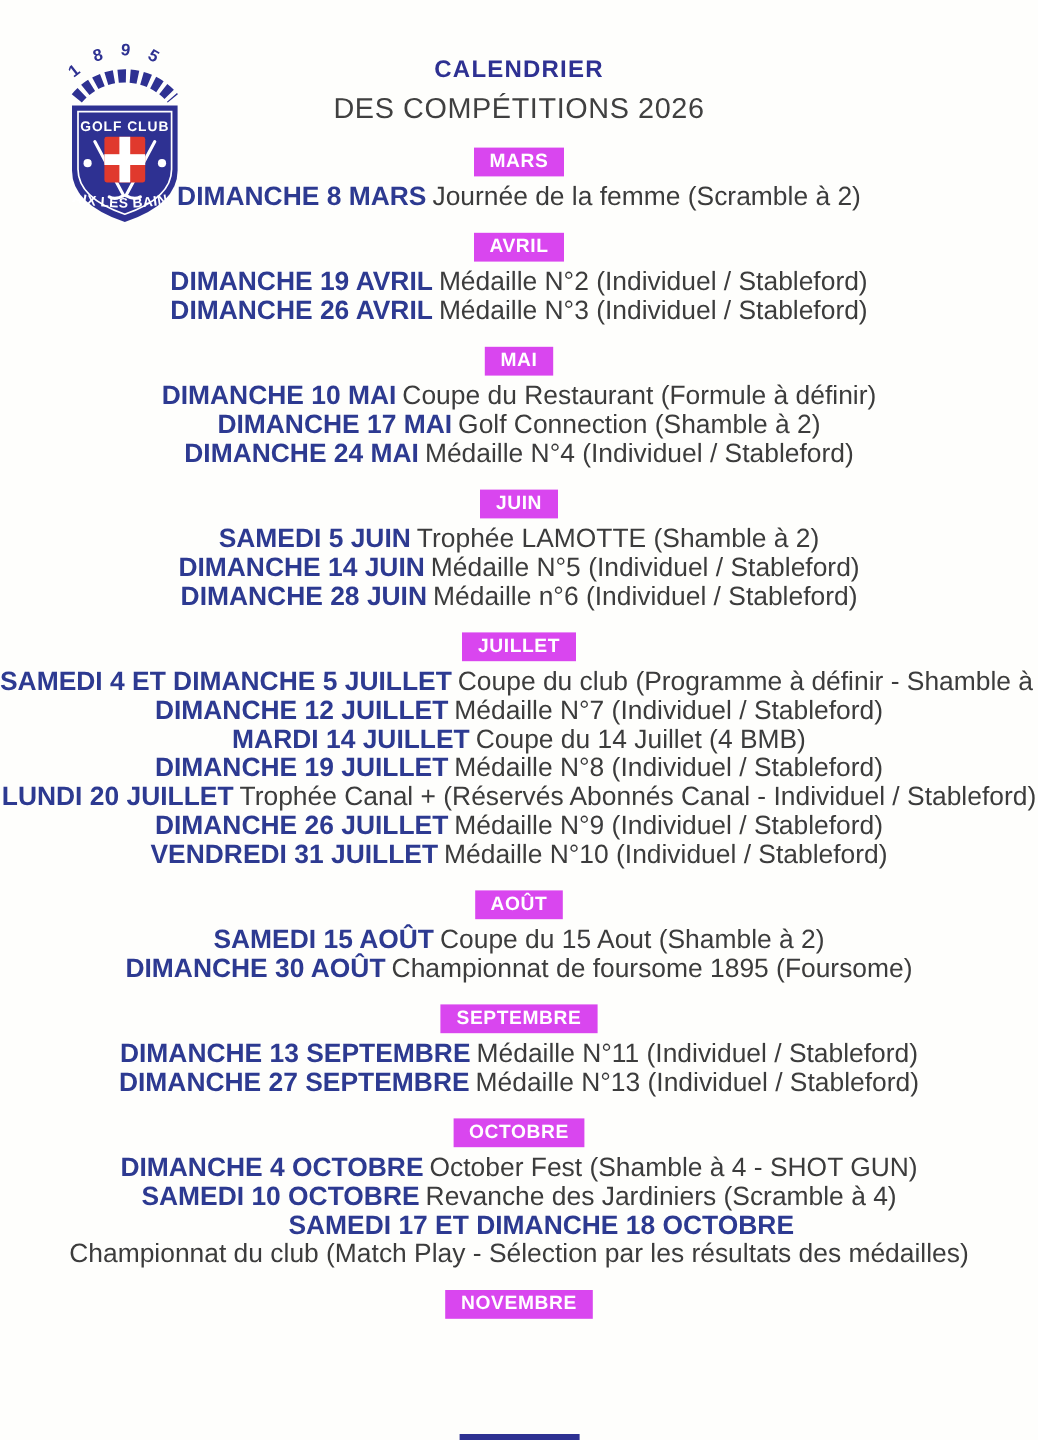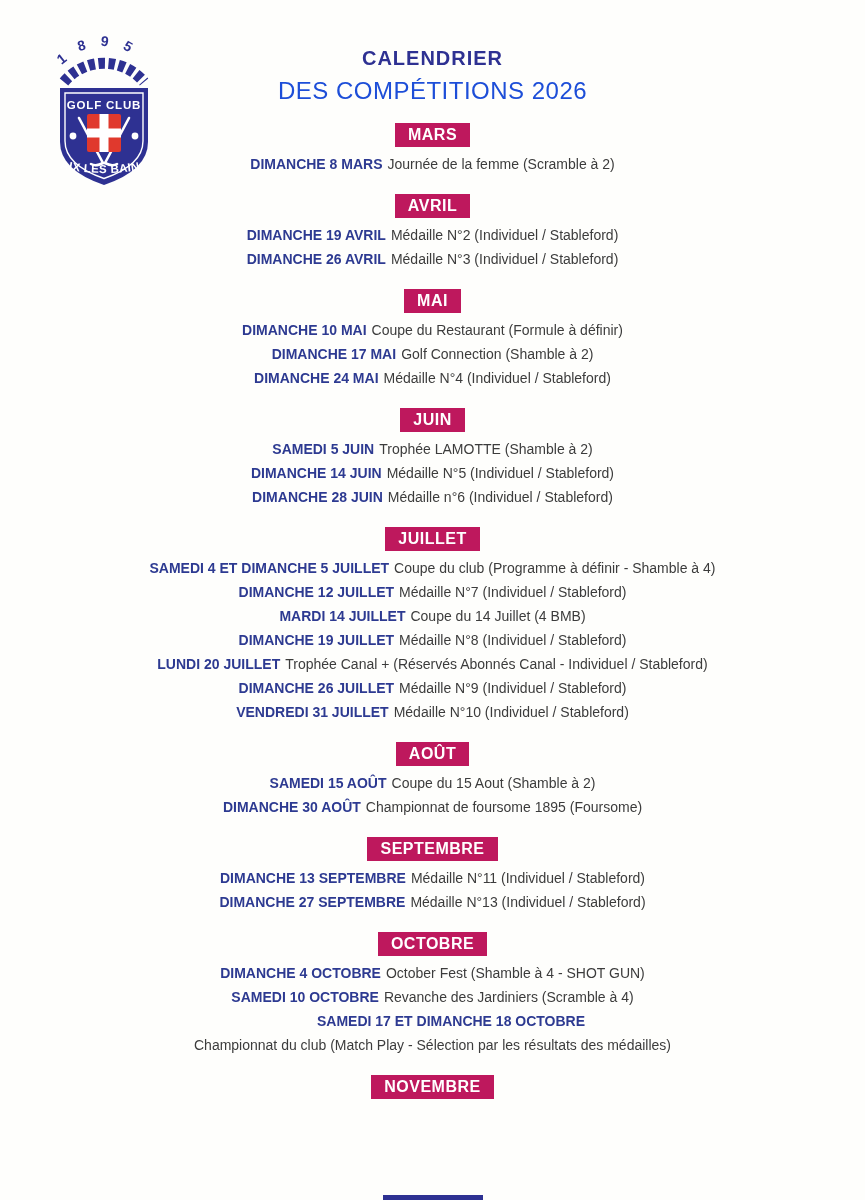--- a/index.html
+++ b/index.html
@@ -18,40 +18,40 @@
   .page-title{
     margin:0;
     color:#2e3192;
     font-size:20px;
     line-height:32px;
     font-weight:700;
     letter-spacing:1px;
   }
   .page-subtitle{
     margin:3px 0 0 0;
-    color:#1d4ed8;
+    color:#404040;
     font-size:24px;
     line-height:28px;
     font-weight:400;
     letter-spacing:0.5px;
   }
   
   .month-badge{
     display:inline-block;
     margin:18px auto 5px auto;
-    background:#be185d;
+    background:#d946ef;
     color:#ffffff;
     font-size:16px;
     line-height:18px;
     font-weight:700;
     letter-spacing:0.5px;
     padding:3px 13px;
   }
   .event-line{
-    font-size:14px;
+    font-size:22px;
     line-height:24px;
     white-space:nowrap;
   }
   .event-line.stacked{white-space:normal;}
   .event-date{
     color:#2d3a91;
     font-weight:700;
     margin-right:5px;
   }
   .event-line.stacked .event-date{display:block;margin-right:0;margin-left:37px;}

